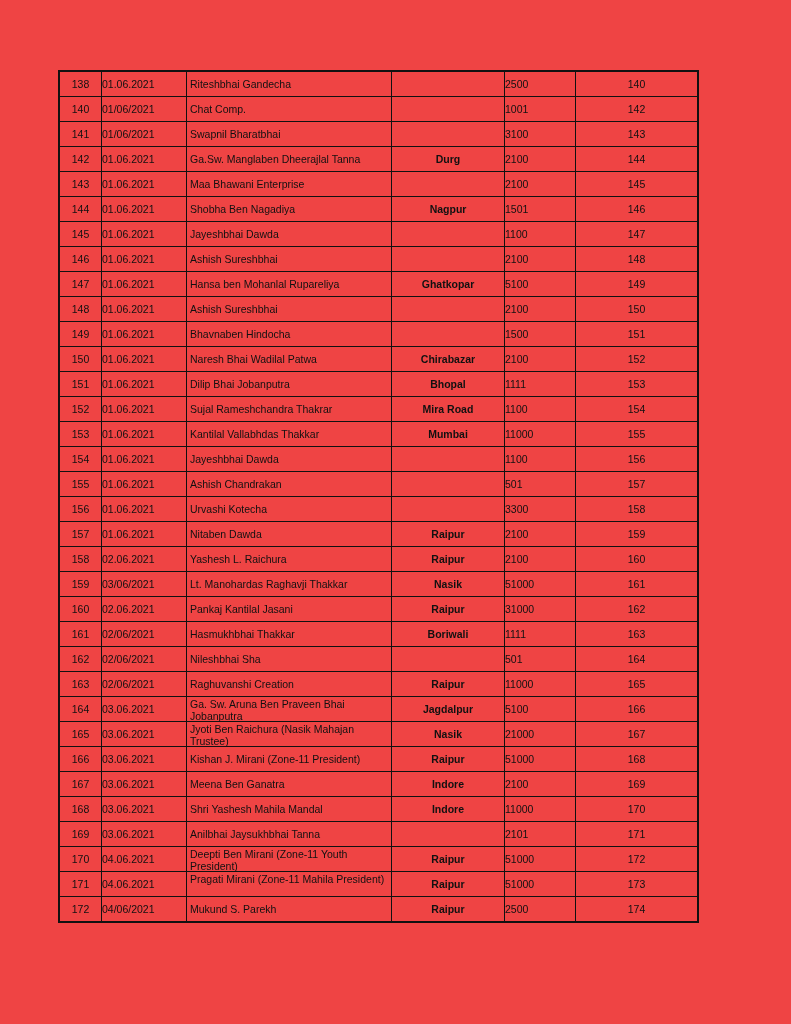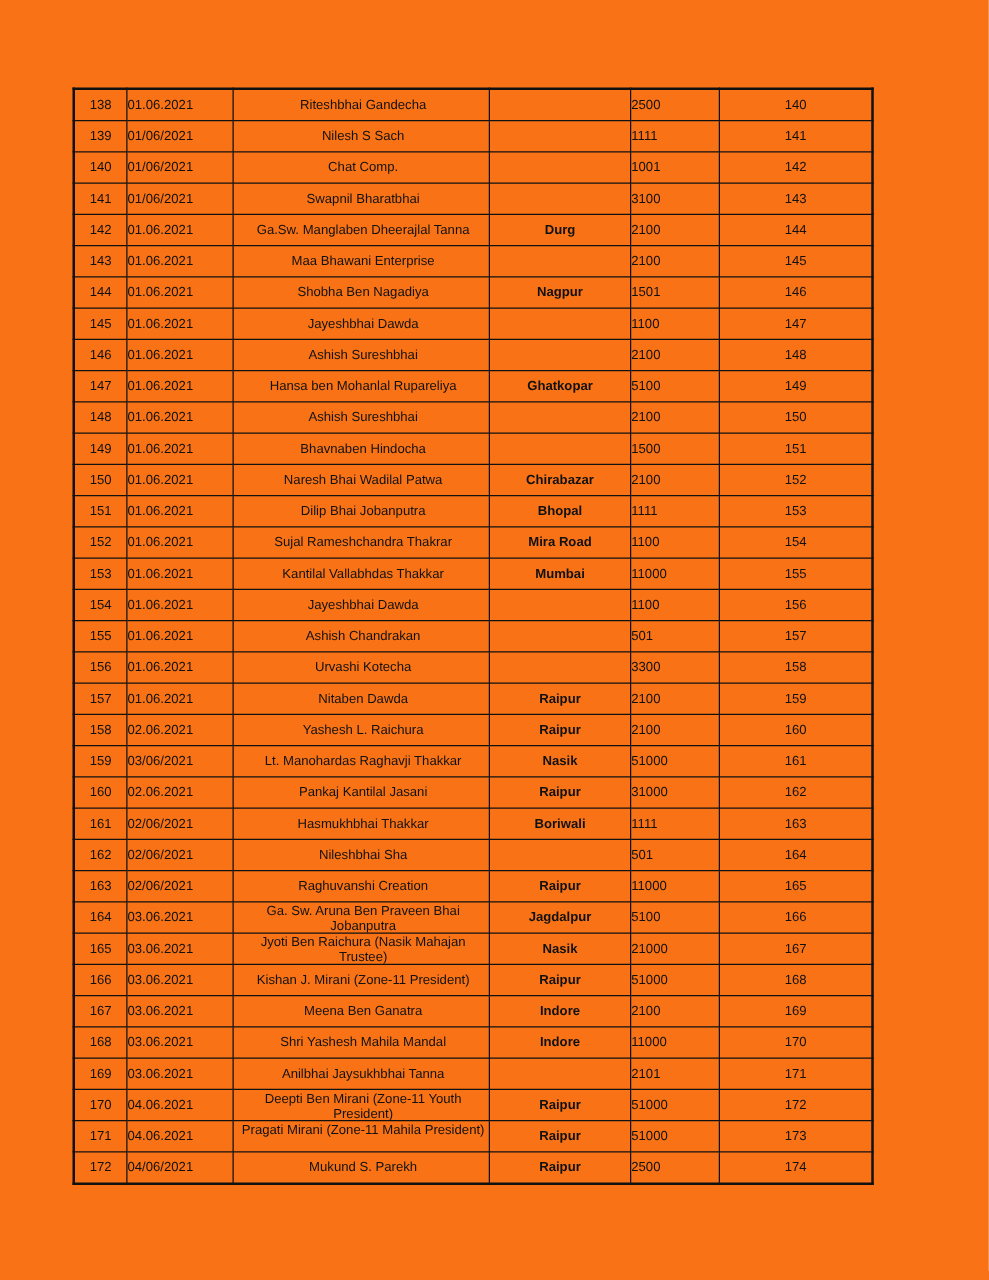--- a/index.html
+++ b/index.html
@@ -1,37 +1,37 @@
 <!DOCTYPE html>
 <html><head>
 <meta charset="utf-8">
 <style>
   html, body { margin: 0; padding: 0; background: #ffffff; }
   body { width: 791px; height: 1024px; position: relative; overflow: hidden; }
-  .page { position: absolute; left: 0; top: 0; width: 791px; height: 1024px; background: #f97316; }
+  .page { position: absolute; left: 0; top: 0; width: 791px; height: 1024px; background: #ef4444; }
   table.ledger {
     position: absolute; left: 58px; top: 70px;
     border-collapse: collapse;
     border: 2px solid #111;
     font-family: "Liberation Sans", sans-serif;
     font-size: 10.5px;
     color: #111;
     table-layout: fixed;
   }
   table.ledger td {
     border: 1px solid #111;
     height: 24px;
     padding: 0;
     vertical-align: middle;
     overflow: hidden;
     white-space: nowrap;
   }
   td.c-sn { width: 41px; text-align: center; }
   td.c-date { width: 84px; }
-  td.c-name { width: 201px; text-align: center; padding-left: 3px !important; margin-left: 41px; }
+  td.c-name { width: 201px; text-align: left; padding-left: 3px !important; margin-left: 41px; }
   td.c-city { width: 112px; text-align: center; font-weight: bold; }
   td.c-amt { width: 70px; }
   td.c-rcpt { width: 121px; text-align: center; }
   td.c-name .wrap { display: block; white-space: normal; line-height: 12px; height: 24px; overflow: hidden; padding-top: 1px; box-sizing: border-box; }
   td.c-name .single { display: block; line-height: 24px; }
 </style>
 </head>
 <body>
 
 <div class="page">
@@ -41,30 +41,20 @@
           <td class="c-sn">138</td>
           <td class="c-date">01.06.2021</td>
           <td class="c-name">
             <span class="single">Riteshbhai Gandecha</span>
           </td>
           <td class="c-city"></td>
           <td class="c-amt">2500</td>
           <td class="c-rcpt">140</td>
         </tr>
         <tr>
-          <td class="c-sn">139</td>
-          <td class="c-date">01/06/2021</td>
-          <td class="c-name">
-            <span class="single">Nilesh S Sach</span>
-          </td>
-          <td class="c-city"></td>
-          <td class="c-amt">1111</td>
-          <td class="c-rcpt">141</td>
-        </tr>
-        <tr>
           <td class="c-sn">140</td>
           <td class="c-date">01/06/2021</td>
           <td class="c-name">
             <span class="single">Chat Comp.</span>
           </td>
           <td class="c-city"></td>
           <td class="c-amt">1001</td>
           <td class="c-rcpt">142</td>
         </tr>
         <tr>

